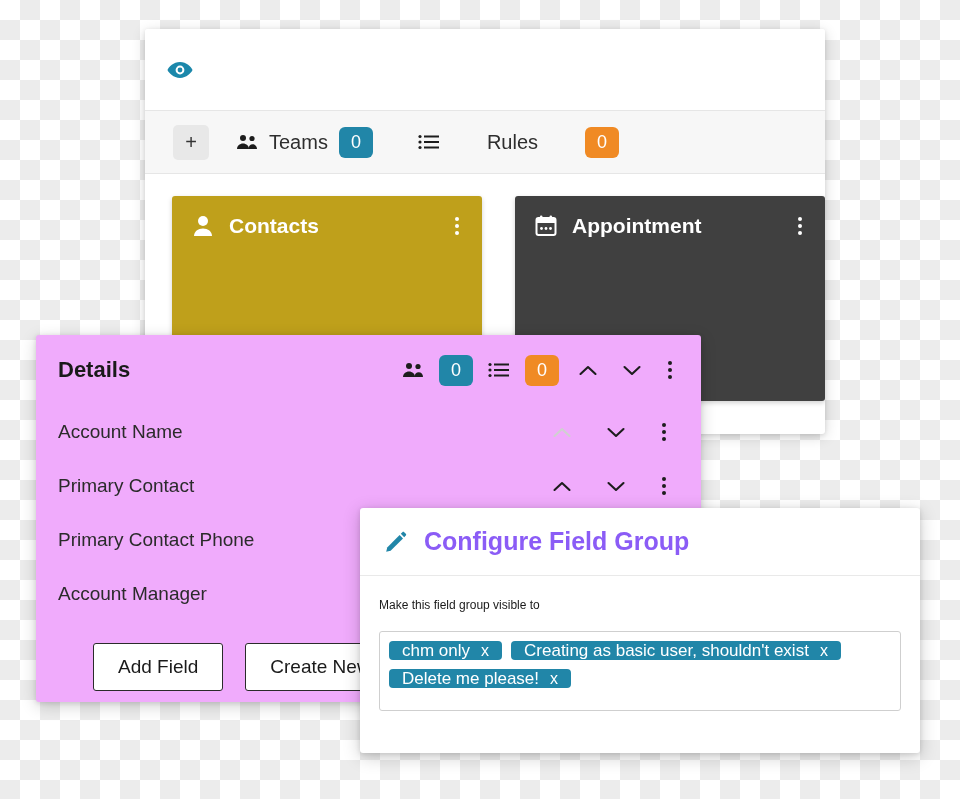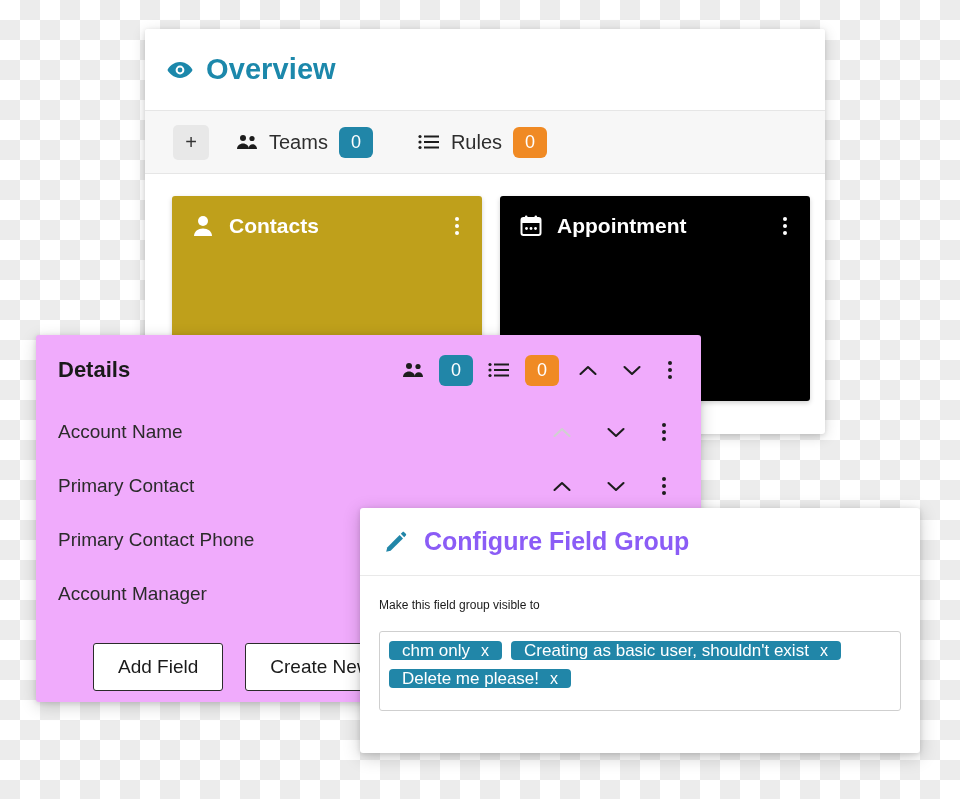--- a/index.html
+++ b/index.html
@@ -75,21 +75,21 @@
     justify-content: center;
     font-size: 20px;
     color: #333;
     line-height: 1;
   }
   .tb-group {
     display: flex;
     align-items: center;
     margin-left: 26px;
   }
-  .tb-group.rules { margin-left: 44px; }
+  .tb-group.rules { margin-left: 44px; gap: 36px; }
   .tb-icon {
     width: 24px;
     height: 22px;
     display: flex;
     align-items: center;
     justify-content: center;
     margin-right: 10px;
   }
   .tb-label {
     font-size: 20px;
@@ -107,31 +107,31 @@
     align-items: center;
     justify-content: center;
     line-height: 1;
   }
   .badge.teal { background: #2186a8; }
   .badge.orange { background: #f08a24; }
 
   .cards-area {
     padding: 22px 0 0 27px;
     display: flex;
-    gap: 18px;
+    gap: 33px;
   }
   .module-card {
     width: 310px;
     height: 205px;
     border-radius: 3px;
     position: relative;
     box-shadow: 0 2px 5px rgba(0,0,0,0.18);
   }
   .module-card.contacts { background: #bfa01b; }
-  .module-card.appointment { background: #000000; }
+  .module-card.appointment { background: #404040; }
   .card-head {
     display: flex;
     align-items: center;
     padding: 18px 16px 0 19px;
   }
   .card-icon {
     width: 24px;
     height: 24px;
     display: flex;
     align-items: center;
@@ -315,21 +315,20 @@
 
 <div class="overview-panel">
   <div class="overview-header">
     <span class="eye-icon">
       <svg width="26" height="18" viewBox="0 0 26 18">
         <path d="M13 1C6.5 1 1.8 6.2 0.7 8.4c-0.2 0.4-0.2 0.8 0 1.2C1.8 11.8 6.5 17 13 17s11.2-5.2 12.3-7.4c0.2-0.4 0.2-0.8 0-1.2C24.2 6.2 19.5 1 13 1z" fill="#1c88ab"></path>
         <circle cx="13" cy="9" r="4.4" fill="#ffffff"></circle>
         <circle cx="13" cy="9" r="2.4" fill="#1c88ab"></circle>
       </svg>
     </span>
-    <span class="overview-title">Overview</span>
   </div>
 
   <div class="overview-toolbar">
     <div class="plus-btn">
       <span>+</span>
     </div>
 
     <div class="tb-group">
       <span class="tb-icon">
         <svg width="22" height="16" viewBox="0 0 22 16">

